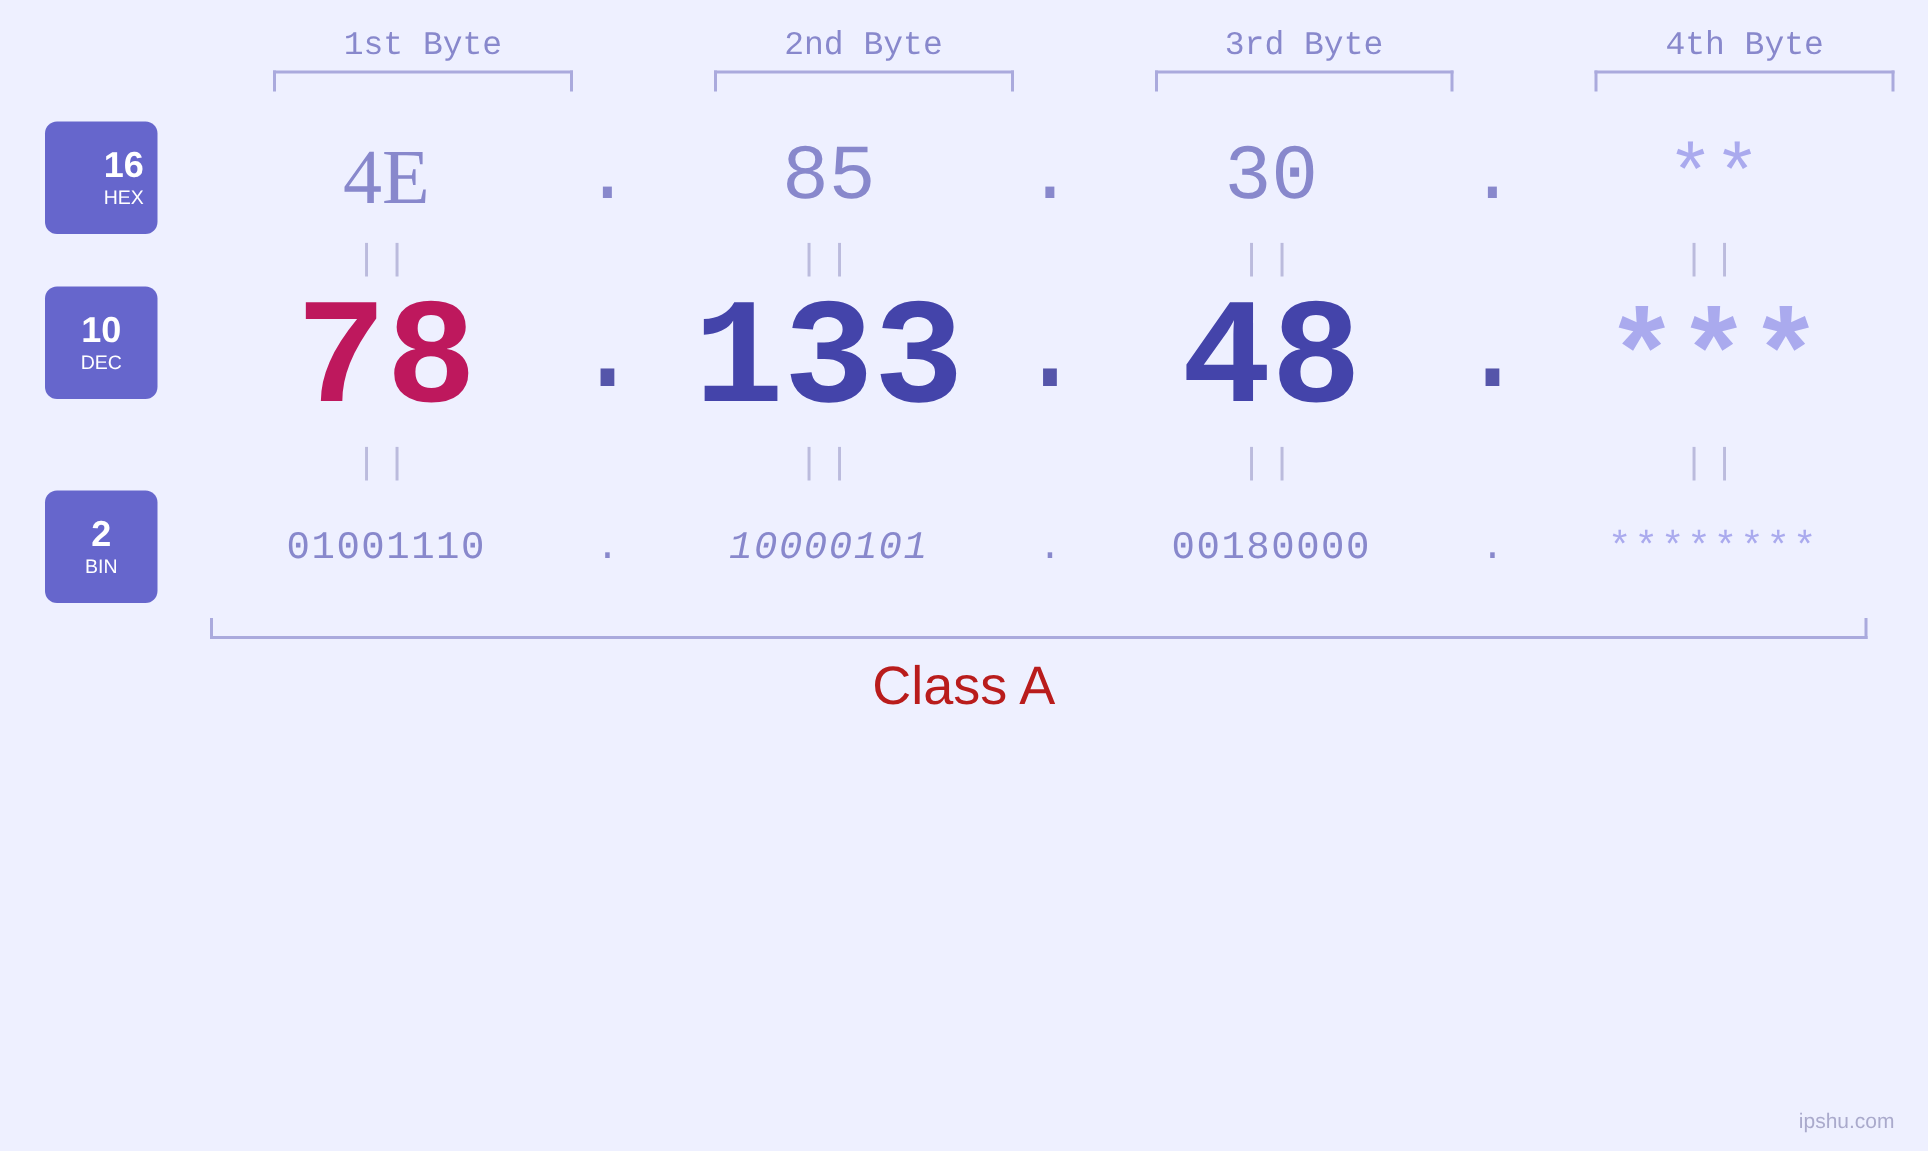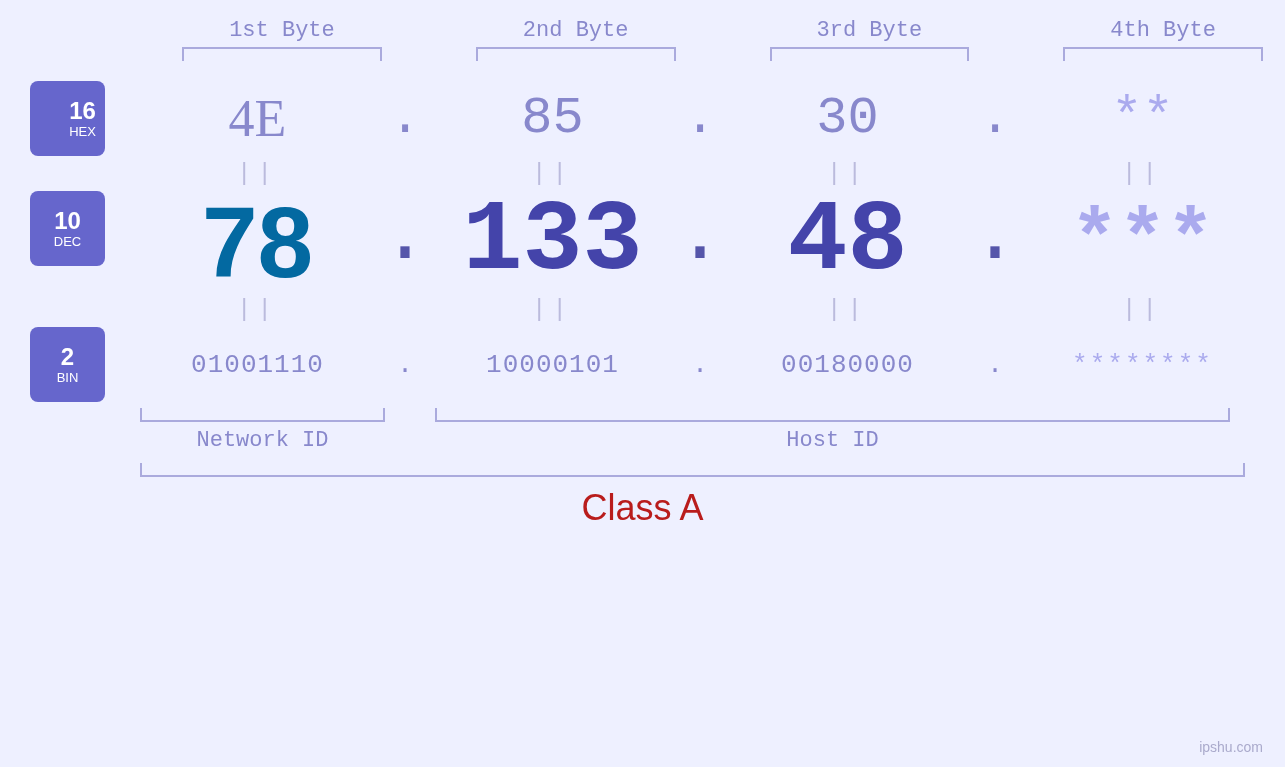--- a/index.html
+++ b/index.html
@@ -74,21 +74,21 @@
 
   <div style="display:flex; margin-bottom:4px;">
     <div style="width:140px; display:flex; justify-content:center;">
       <div style="width:75px; height:75px; background:#6666cc; border-radius:8px; display:flex; flex-direction:column; align-items:center; justify-content:center;">
         <span style="color:white; font-size:24px; font-weight:bold; font-family:Arial,sans-serif; line-height:1.1;">10</span>
         <span style="color:white; font-size:13px; font-family:Arial,sans-serif;">DEC</span>
       </div>
     </div>
 
     <div style="display:flex; align-items:center; flex:1; margin-right:20px;">
-      <div style="width:245px; text-align:center; font-size:100px; color:#0369a1; font-weight:bold; font-family:Liberation Sans, sans-serif; line-height:1;">78</div>
+      <div style="width:245px; text-align:center; font-size:100px; color:#be185d; font-weight:bold; font-family:Liberation Mono, monospace; line-height:1;">78</div>
       <div style="width:50px; text-align:center; font-size:80px; color:#5555aa; font-family:'Courier New',monospace; padding-bottom:10px;">.</div>
       <div style="width:245px; text-align:center; font-size:100px; color:#4444aa; font-weight:bold; font-family:'Courier New',monospace; line-height:1;">133</div>
       <div style="width:50px; text-align:center; font-size:80px; color:#5555aa; font-family:'Courier New',monospace; padding-bottom:10px;">.</div>
       <div style="width:245px; text-align:center; font-size:100px; color:#4444aa; font-weight:bold; font-family:'Courier New',monospace; line-height:1;">48</div>
       <div style="width:50px; text-align:center; font-size:80px; color:#5555aa; font-family:'Courier New',monospace; padding-bottom:10px;">.</div>
       <div style="width:245px; text-align:center; font-size:80px; color:#aaaaee; font-weight:bold; font-family:'Courier New',monospace; line-height:1;">***</div>
     </div>
   </div>
 
   <div style="display:flex; align-items:center; margin-bottom:4px;">
@@ -108,45 +108,28 @@
     <div style="width:140px; display:flex; justify-content:center;">
       <div style="width:75px; height:75px; background:#6666cc; border-radius:8px; display:flex; flex-direction:column; align-items:center; justify-content:center;">
         <span style="color:white; font-size:24px; font-weight:bold; font-family:Arial,sans-serif; line-height:1.1;">2</span>
         <span style="color:white; font-size:13px; font-family:Arial,sans-serif;">BIN</span>
       </div>
     </div>
 
     <div style="display:flex; align-items:center; flex:1; margin-right:20px;">
       <div style="width:245px; text-align:center; font-size:26px; color:#8888cc; font-family:'Courier New',monospace; letter-spacing:1px;">01001110</div>
       <div style="width:50px; text-align:center; font-size:26px; color:#8888cc; font-family:'Courier New',monospace;">.</div>
-      <div style="width:245px; text-align:center; font-size:26px; color:#8888cc; font-family:'Courier New',monospace; letter-spacing:1px;">10000101</div>
+      <div style="width:245px; text-align:center; font-size:26px; color:#8888cc; font-family:'Courier New',monospace; letter-spacing:1px;font-style:italic;">10000101</div>
       <div style="width:50px; text-align:center; font-size:26px; color:#8888cc; font-family:'Courier New',monospace;">.</div>
       <div style="width:245px; text-align:center; font-size:26px; color:#8888cc; font-family:'Courier New',monospace; letter-spacing:1px;">00180000</div>
       <div style="width:50px; text-align:center; font-size:26px; color:#8888cc; font-family:'Courier New',monospace;">.</div>
       <div style="width:245px; text-align:center; font-size:26px; color:#aaaaee; font-family:'Courier New',monospace; letter-spacing:2px;">********</div>
     </div>
   </div>
 
-  <div style="margin-left:140px; margin-right:20px;">
-
-    <div style="display:flex; align-items:flex-end;">
-
-      <div style="width:245px; height:14px; border-bottom:2px solid #aaaadd; border-left:2px solid #aaaadd; border-right:2px solid #aaaadd; margin:0 0;"></div>
-
-      <div style="width:50px;"></div>
-
-      <div style="width:795px; height:14px; border-bottom:2px solid #aaaadd; border-left:2px solid #aaaadd; border-right:2px solid #aaaadd;"></div>
-    </div>
-
-    <div style="display:flex; margin-top:6px;">
-      <div style="width:245px; text-align:center; color:#8888cc; font-size:22px; font-family:'Courier New',monospace;">Network ID</div>
-      <div style="width:50px;"></div>
-      <div style="width:795px; text-align:center; color:#8888cc; font-size:22px; font-family:'Courier New',monospace;">Host ID</div>
-    </div>
-  </div>
 
   <div style="margin-left:140px; margin-right:20px; margin-top:10px;">
     <div style="width:1105px; height:14px; border-bottom:2px solid #aaaadd; border-left:2px solid #aaaadd; border-right:2px solid #aaaadd;"></div>
   </div>
 
   <div style="width:1285px; text-align:center; margin-top:10px;">
     <span style="font-size:36px; color:#b91c1c; font-family:Liberation Sans, sans-serif;">Class A</span>
   </div>
 
   <div style="position:absolute; bottom:12px; right:22px; font-size:14px; color:#aaaacc; font-family:Arial,sans-serif;">ipshu.com</div>

